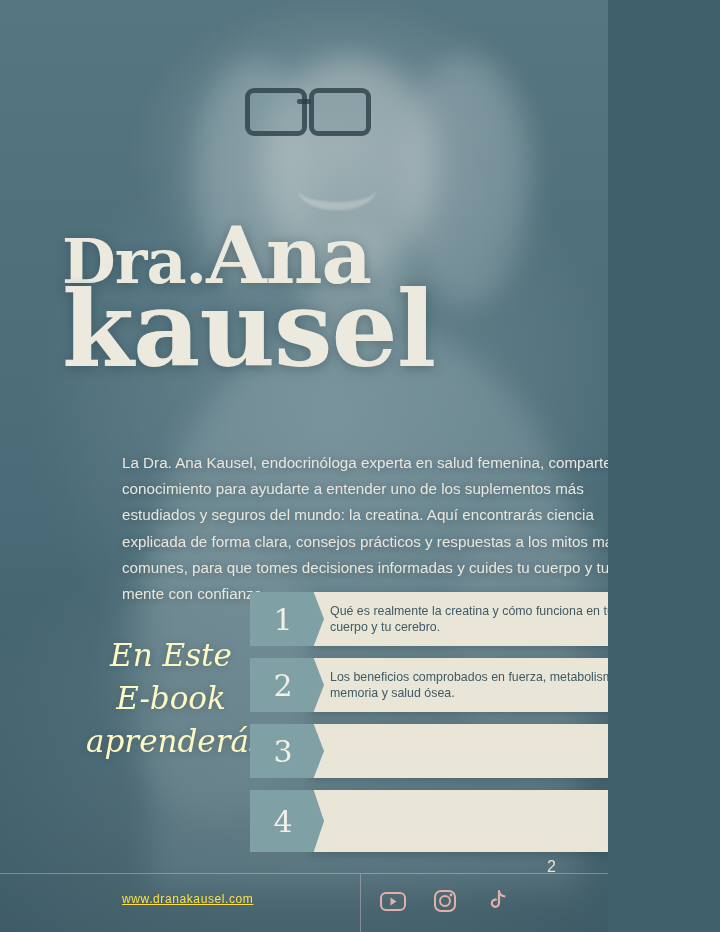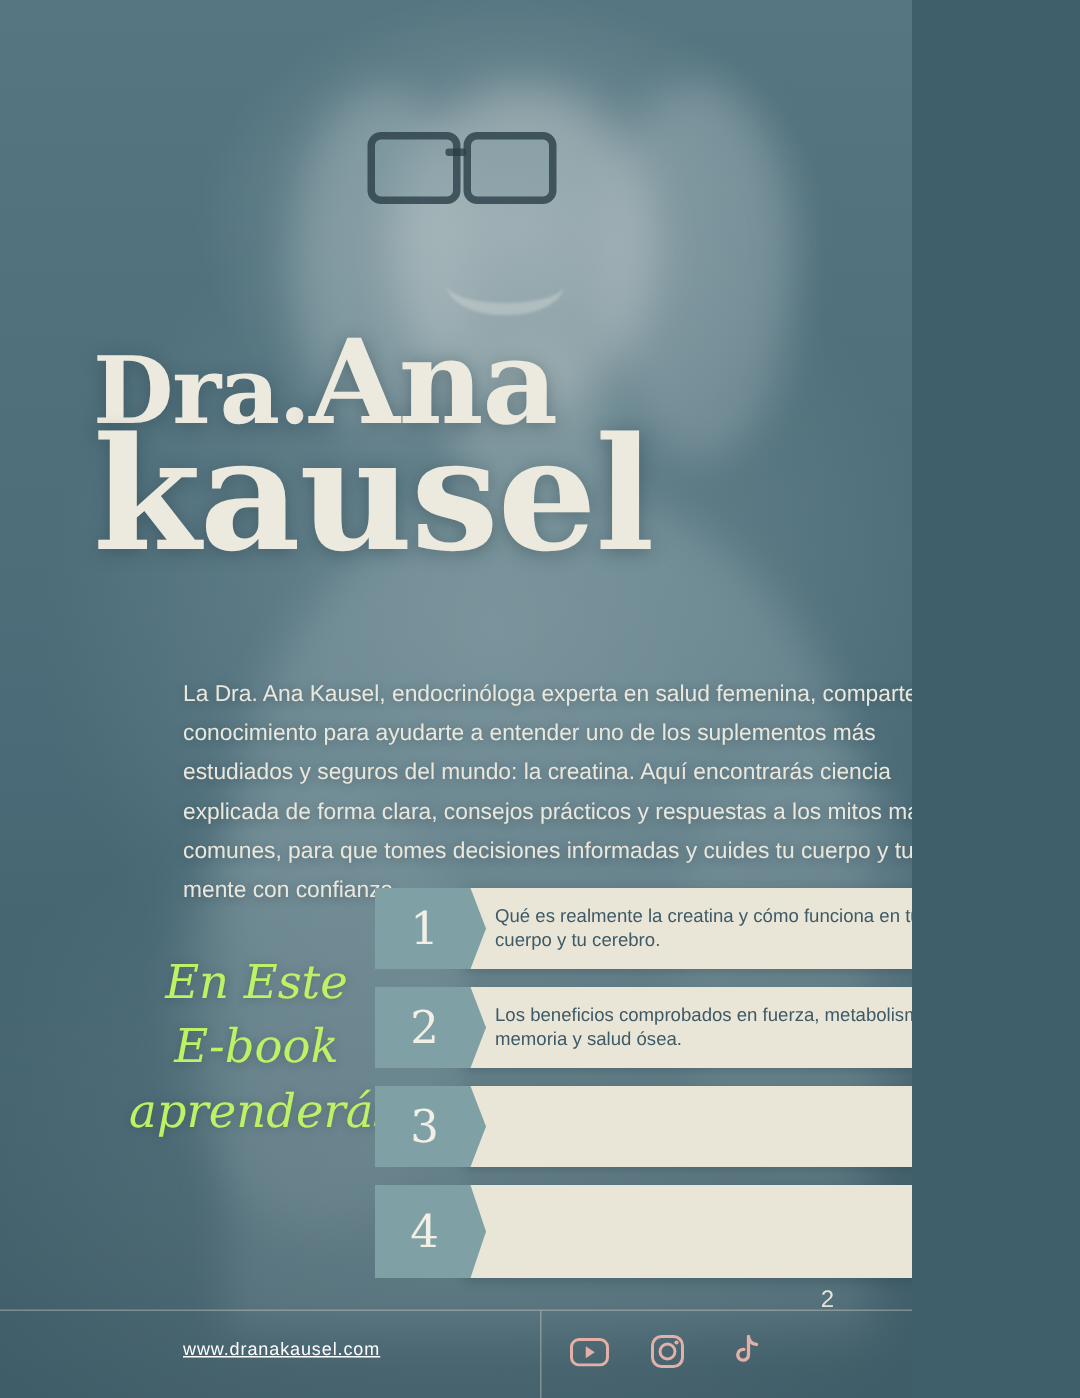--- a/index.html
+++ b/index.html
@@ -115,21 +115,21 @@
   .script-heading {
     position: absolute;
     left: 86px;
     top: 634px;
     width: 170px;
     text-align: center;
     font-family: "DejaVu Serif", "Liberation Serif", serif;
     font-style: italic;
     font-size: 31px;
     line-height: 1.38;
-    color: #bef264;
+    color: #fef9c3;
     text-shadow: 0 1px 6px rgba(40,62,72,0.35);
   }
 
   
   .list {
     position: absolute;
     left: 250px;
     top: 592px;
     width: 415px;
   }
@@ -195,21 +195,21 @@
     right: 0;
     bottom: 0;
     height: 58px;
     border-top: 1px solid rgba(233,230,220,0.35);
   }
   .footer-url {
     position: absolute;
     left: 122px;
     top: 18px;
     font-size: 12px;
-    color: #ffffff;
+    color: #fde047;
     letter-spacing: 0.6px;
     text-decoration: underline;
   }
   .footer-divider {
     position: absolute;
     left: 360px;
     top: 0;
     width: 1px;
     height: 58px;
     background: rgba(233,230,220,0.35);

